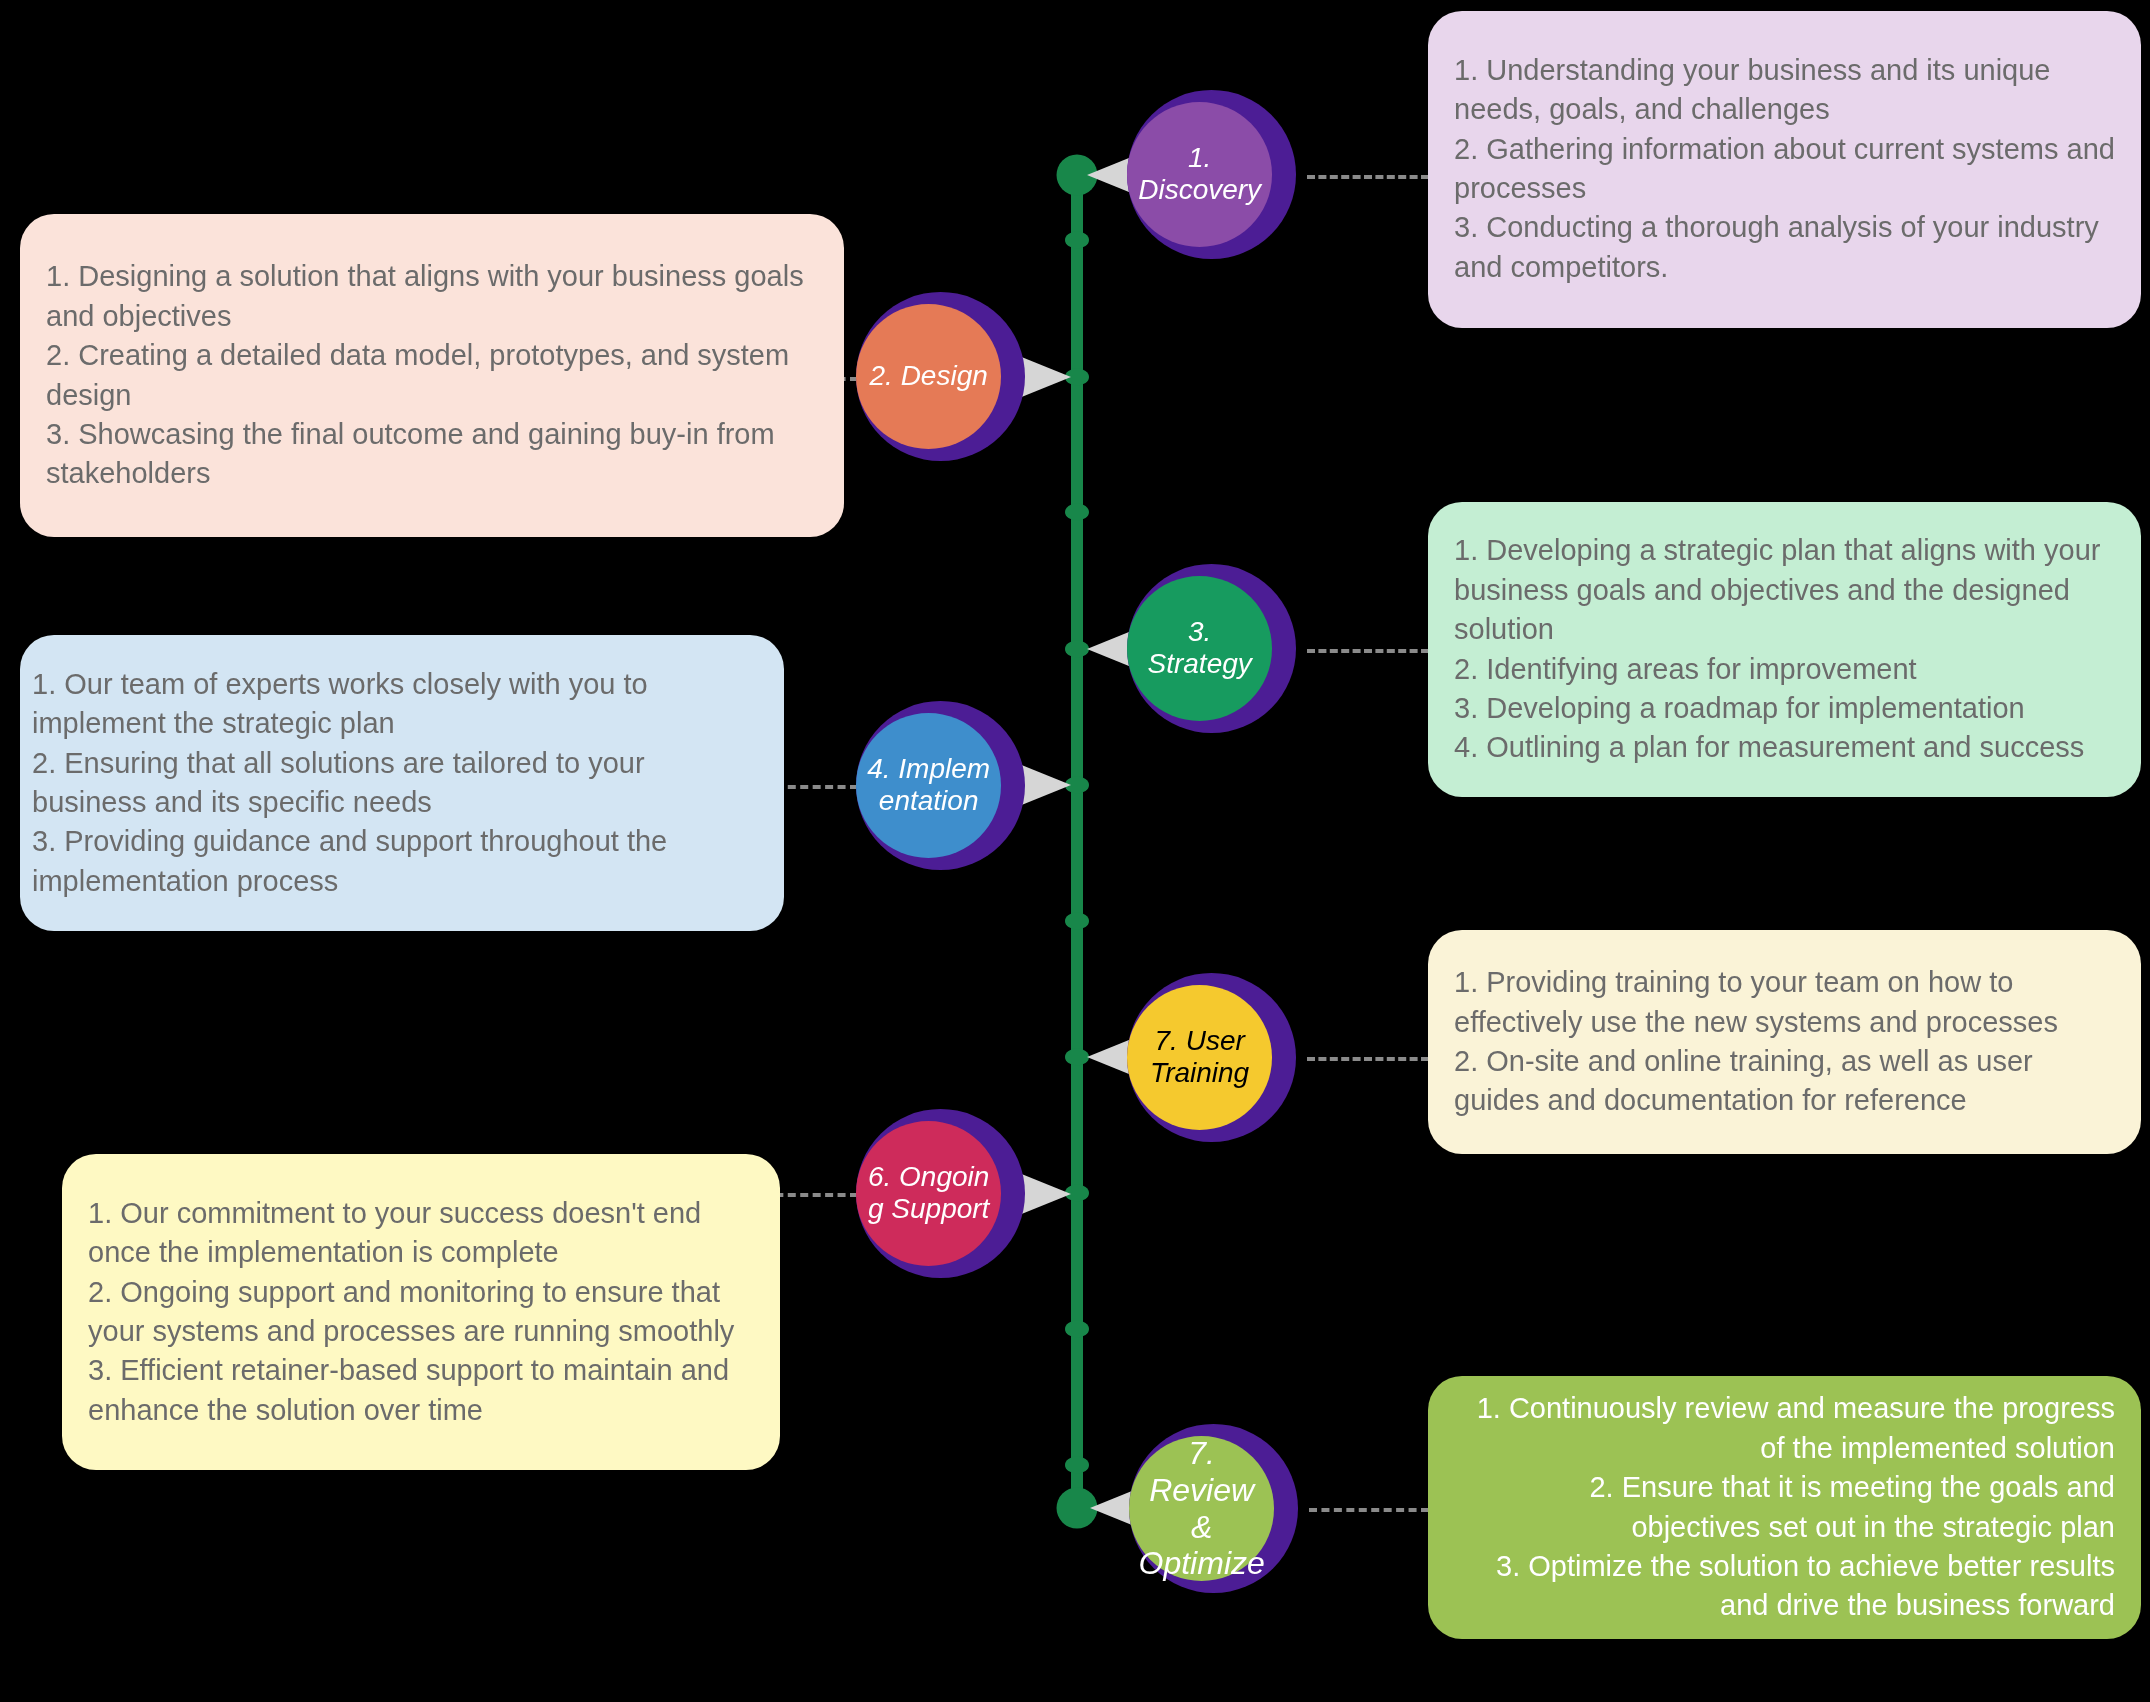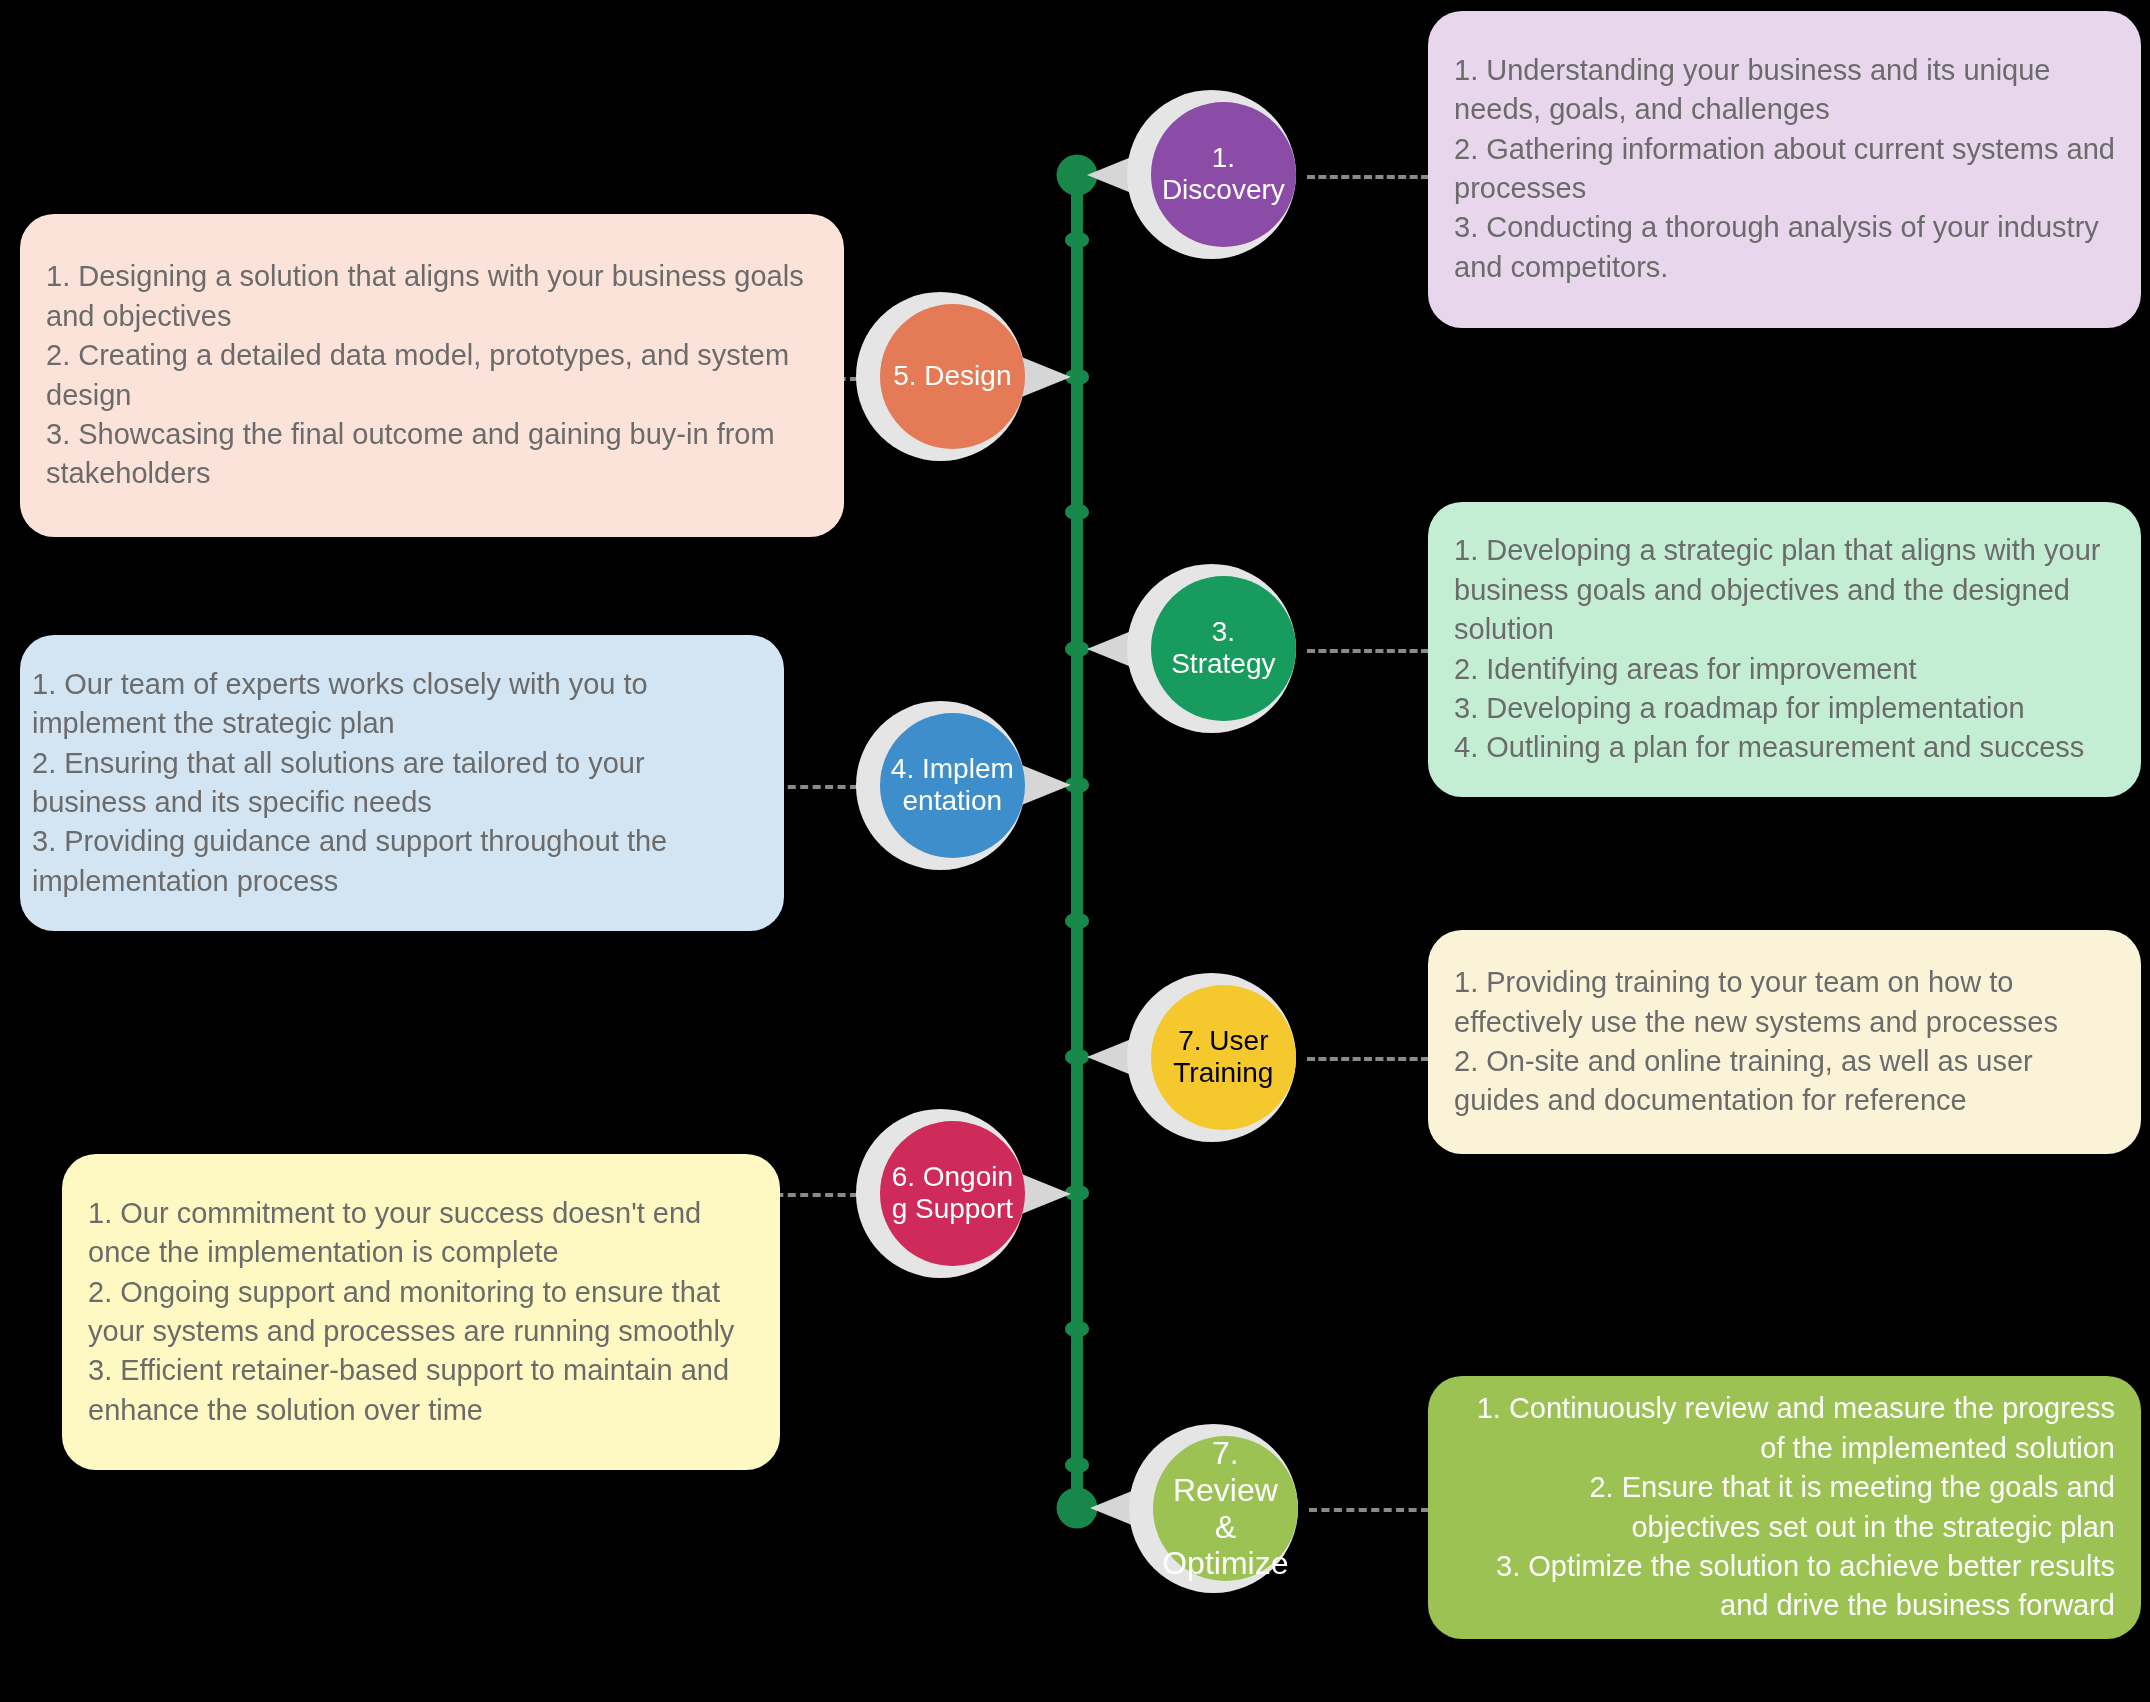--- a/index.html
+++ b/index.html
@@ -24,25 +24,26 @@
     border-radius: 50%;
     transform: translate(-50%, -50%);
   }
   .tdot.small { width: 24px; height: 17px; }
   .tdot.big   { width: 41px; height: 41px; }
 
   
   .node {
     position: absolute;
     border-radius: 50%;
-    background: #e5e5e5;
+    background: #4c1d95;
     display: flex;
     align-items: center;
-    justify-content: flex-end;
+    justify-content: flex-start;
     z-index: 5;
+    font-style: italic;
   }
   .node .inner {
     border-radius: 50%;
     display: flex;
     align-items: center;
     justify-content: center;
     text-align: center;
     line-height: 1.15;
     font-size: 28px;
     padding: 0 6.6px;
@@ -115,21 +116,21 @@
   </div>
   <div class="dash" style="left:1307px; top:175px; width:122px;"></div>
   <div class="card" style="left:1428px; top:10.5px; width:713px; height:317px; background:#E8D6EC;">
     <div class="ctext" style="color:#6b6b6b;">1. Understanding your business and its unique needs, goals, and challenges
 2. Gathering information about current systems and processes
 3. Conducting a thorough analysis of your industry and competitors.</div>
   </div>
 
   <div class="tail right" style="left:1002px; top:349px;"></div>
   <div class="node" style="left:856px; top:292px; width:169px; height:169px;">
-    <div class="inner" style="background:#E57A56; color:#ffffff;">5. Design</div>
+    <div class="inner" style="background:#E57A56; color:#ffffff;">2. Design</div>
   </div>
   <div class="dash" style="left:738px; top:377px; width:120px;"></div>
   <div class="card" style="left:20px; top:214px; width:824px; height:323px; background:#FBE3DA;">
     <div class="ctext" style="color:#6b6b6b;">1. Designing a solution that aligns with your business goals and objectives
 2. Creating a detailed data model, prototypes, and system design
 3. Showcasing the final outcome and gaining buy-in from stakeholders</div>
   </div>
 
   <div class="tail left" style="left:1087px; top:621px;"></div>
   <div class="node" style="left:1127px; top:564px; width:169px; height:169px;">

